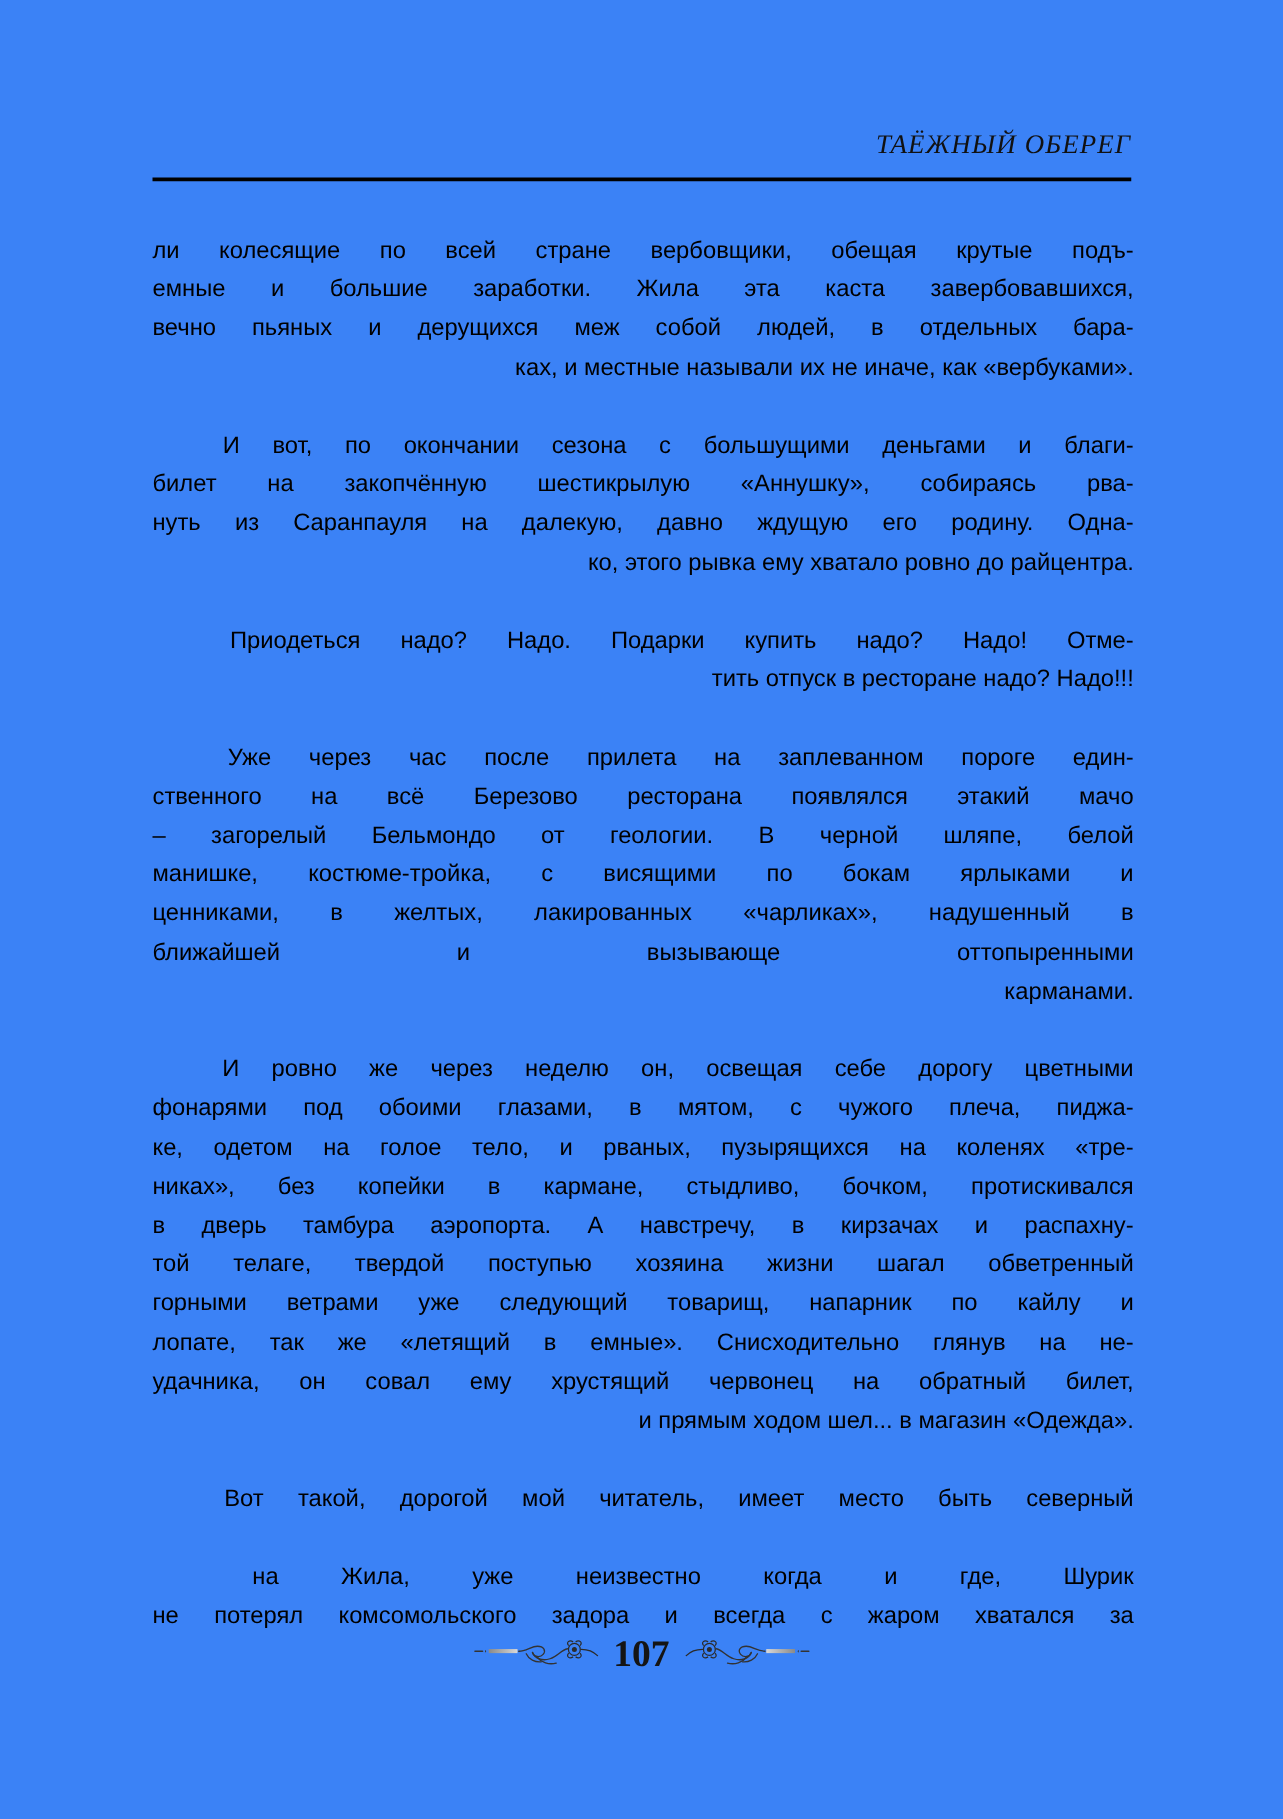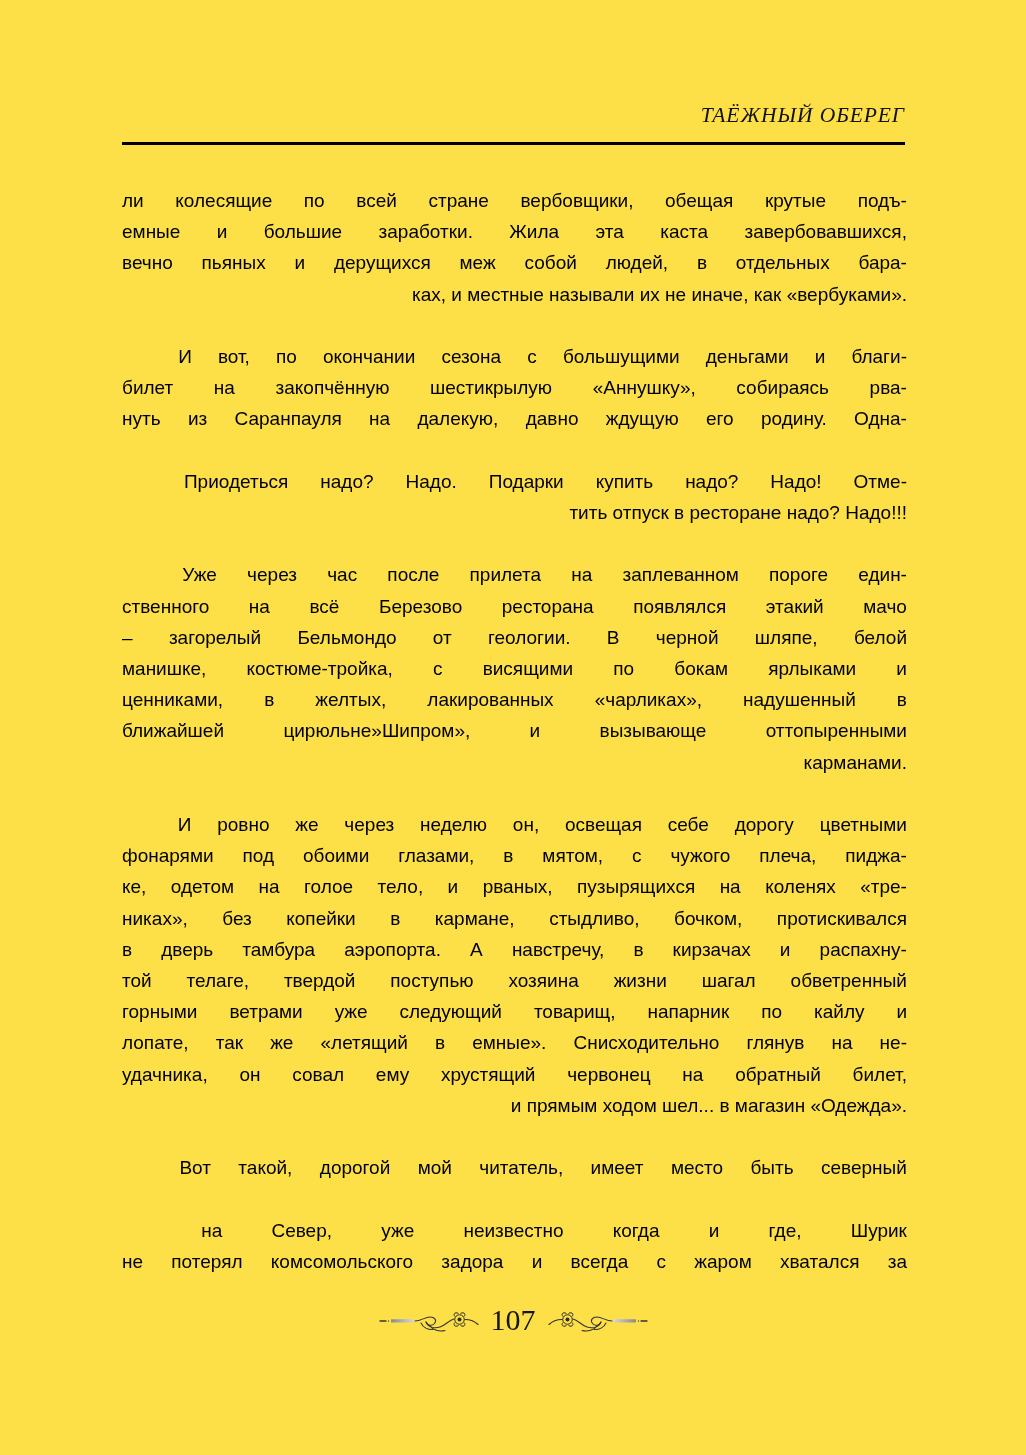--- a/index.html
+++ b/index.html
@@ -14,21 +14,21 @@
     position: relative;
     overflow: hidden;
     font-family: "Liberation Sans", "DejaVu Sans", sans-serif;
     color: #000000;
     -webkit-font-smoothing: antialiased;
   }
 
   .page {
     position: absolute;
     inset: 0;
-    background: #fde047;
+    background: #3b82f6;
   }
 
   
   .running-head {
     position: absolute;
     left: 122px;
     top: 103px;
     width: 783px;
     text-align: right;
   }
@@ -103,23 +103,24 @@
     left: 0;
     right: 0;
     top: 1296px;
     height: 50px;
     display: flex;
     align-items: center;
     justify-content: center;
   }
   .folio-inner {
     display: flex;
-    align-items: flex-start;
+    align-items: flex-end;
     justify-content: center;
     gap: 0px;
+    font-weight: bold;
   }
   .folio-number {
     font-family: "Liberation Serif", "DejaVu Serif", serif;
     font-size: 30px;
     line-height: 30px;
     color: #151515;
     padding: 0 3px;
     position: relative;
     top: 1px;
   }
@@ -146,34 +147,35 @@
       <span class="jline"><span class="w">ли</span><span class="w">колесящие</span><span class="w">по</span><span class="w">всей</span><span class="w">стране</span><span class="w">вербовщики,</span><span class="w">обещая</span><span class="w">крутые</span><span class="w">подъ-</span></span>
       <span class="jline"><span class="w">емные</span><span class="w">и</span><span class="w">большие</span><span class="w">заработки.</span><span class="w">Жила</span><span class="w">эта</span><span class="w">каста</span><span class="w">завербовавшихся,</span></span>
       <span class="jline"><span class="w">вечно</span><span class="w">пьяных</span><span class="w">и</span><span class="w">дерущихся</span><span class="w">меж</span><span class="w">собой</span><span class="w">людей,</span><span class="w">в</span><span class="w">отдельных</span><span class="w">бара-</span></span>
       <span class="jline ragged"><span class="w">ках, и местные называли их не иначе, как «вербуками».</span></span>
     </div>
 
     <div class="para">
       <span class="jline"><span class="lead"></span><span class="w">И</span><span class="w">вот,</span><span class="w">по</span><span class="w">окончании</span><span class="w">сезона</span><span class="w">с</span><span class="w">большущими</span><span class="w">деньгами</span><span class="w">и</span><span class="w">благи-</span></span>
       <span class="jline"><span class="w">билет</span><span class="w">на</span><span class="w">закопчённую</span><span class="w">шестикрылую</span><span class="w">«Аннушку»,</span><span class="w">собираясь</span><span class="w">рва-</span></span>
       <span class="jline"><span class="w">нуть</span><span class="w">из</span><span class="w">Саранпауля</span><span class="w">на</span><span class="w">далекую,</span><span class="w">давно</span><span class="w">ждущую</span><span class="w">его</span><span class="w">родину.</span><span class="w">Одна-</span></span>
+      <span class="jline ragged"><span class="w">ко, этого рывка ему хватало ровно до райцентра.</span></span>
     </div>
 
     <div class="para">
       <span class="jline"><span class="lead"></span><span class="w">Приодеться</span><span class="w">надо?</span><span class="w">Надо.</span><span class="w">Подарки</span><span class="w">купить</span><span class="w">надо?</span><span class="w">Надо!</span><span class="w">Отме-</span></span>
       <span class="jline ragged"><span class="w">тить отпуск в ресторане надо? Надо!!!</span></span>
     </div>
 
     <div class="para">
       <span class="jline"><span class="lead"></span><span class="w">Уже</span><span class="w">через</span><span class="w">час</span><span class="w">после</span><span class="w">прилета</span><span class="w">на</span><span class="w">заплеванном</span><span class="w">пороге</span><span class="w">един-</span></span>
       <span class="jline"><span class="w">ственного</span><span class="w">на</span><span class="w">всё</span><span class="w">Березово</span><span class="w">ресторана</span><span class="w">появлялся</span><span class="w">этакий</span><span class="w">мачо</span></span>
       <span class="jline"><span class="w">–</span><span class="w">загорелый</span><span class="w">Бельмондо</span><span class="w">от</span><span class="w">геологии.</span><span class="w">В</span><span class="w">черной</span><span class="w">шляпе,</span><span class="w">белой</span></span>
       <span class="jline"><span class="w">манишке,</span><span class="w">костюме-тройка,</span><span class="w">с</span><span class="w">висящими</span><span class="w">по</span><span class="w">бокам</span><span class="w">ярлыками</span><span class="w">и</span></span>
       <span class="jline"><span class="w">ценниками,</span><span class="w">в</span><span class="w">желтых,</span><span class="w">лакированных</span><span class="w">«чарликах»,</span><span class="w">надушенный</span><span class="w">в</span></span>
-      <span class="jline"><span class="w">ближайшей</span><span class="w">цирюльне»Шипром»,</span><span class="w">и</span><span class="w">вызывающе</span><span class="w">оттопыренными</span></span>
+      <span class="jline"><span class="w">ближайшей</span><span class="w">и</span><span class="w">вызывающе</span><span class="w">оттопыренными</span></span>
       <span class="jline ragged"><span class="w">карманами.</span></span>
     </div>
 
     <div class="para">
       <span class="jline"><span class="lead"></span><span class="w">И</span><span class="w">ровно</span><span class="w">же</span><span class="w">через</span><span class="w">неделю</span><span class="w">он,</span><span class="w">освещая</span><span class="w">себе</span><span class="w">дорогу</span><span class="w">цветными</span></span>
       <span class="jline"><span class="w">фонарями</span><span class="w">под</span><span class="w">обоими</span><span class="w">глазами,</span><span class="w">в</span><span class="w">мятом,</span><span class="w">с</span><span class="w">чужого</span><span class="w">плеча,</span><span class="w">пиджа-</span></span>
       <span class="jline"><span class="w">ке,</span><span class="w">одетом</span><span class="w">на</span><span class="w">голое</span><span class="w">тело,</span><span class="w">и</span><span class="w">рваных,</span><span class="w">пузырящихся</span><span class="w">на</span><span class="w">коленях</span><span class="w">«тре-</span></span>
       <span class="jline"><span class="w">никах»,</span><span class="w">без</span><span class="w">копейки</span><span class="w">в</span><span class="w">кармане,</span><span class="w">стыдливо,</span><span class="w">бочком,</span><span class="w">протискивался</span></span>
       <span class="jline"><span class="w">в</span><span class="w">дверь</span><span class="w">тамбура</span><span class="w">аэропорта.</span><span class="w">А</span><span class="w">навстречу,</span><span class="w">в</span><span class="w">кирзачах</span><span class="w">и</span><span class="w">распахну-</span></span>
       <span class="jline"><span class="w">той</span><span class="w">телаге,</span><span class="w">твердой</span><span class="w">поступью</span><span class="w">хозяина</span><span class="w">жизни</span><span class="w">шагал</span><span class="w">обветренный</span></span>
@@ -181,21 +183,21 @@
       <span class="jline"><span class="w">лопате,</span><span class="w">так</span><span class="w">же</span><span class="w">«летящий</span><span class="w">в</span><span class="w">емные».</span><span class="w">Снисходительно</span><span class="w">глянув</span><span class="w">на</span><span class="w">не-</span></span>
       <span class="jline"><span class="w">удачника,</span><span class="w">он</span><span class="w">совал</span><span class="w">ему</span><span class="w">хрустящий</span><span class="w">червонец</span><span class="w">на</span><span class="w">обратный</span><span class="w">билет,</span></span>
       <span class="jline ragged"><span class="w">и прямым ходом шел... в магазин «Одежда».</span></span>
     </div>
 
     <div class="para">
       <span class="jline"><span class="lead"></span><span class="w">Вот</span><span class="w">такой,</span><span class="w">дорогой</span><span class="w">мой</span><span class="w">читатель,</span><span class="w">имеет</span><span class="w">место</span><span class="w">быть</span><span class="w">северный</span></span>
     </div>
 
     <div class="para">
-      <span class="jline"><span class="lead"></span><span class="w">на</span><span class="w">Север,</span><span class="w">уже</span><span class="w">неизвестно</span><span class="w">когда</span><span class="w">и</span><span class="w">где,</span><span class="w">Шурик</span></span>
+      <span class="jline"><span class="lead"></span><span class="w">на</span><span class="w">Жила,</span><span class="w">уже</span><span class="w">неизвестно</span><span class="w">когда</span><span class="w">и</span><span class="w">где,</span><span class="w">Шурик</span></span>
       <span class="jline"><span class="w">не</span><span class="w">потерял</span><span class="w">комсомольского</span><span class="w">задора</span><span class="w">и</span><span class="w">всегда</span><span class="w">с</span><span class="w">жаром</span><span class="w">хватался</span><span class="w">за</span></span>
     </div>
 
   </div>
 
   <div class="folio">
     <div class="folio-inner">
 
       <svg class="ornament left" width="110" height="34" viewBox="0 0 220 68">
         <g fill="none" stroke="#333333" stroke-width="2.1" stroke-linecap="round">

